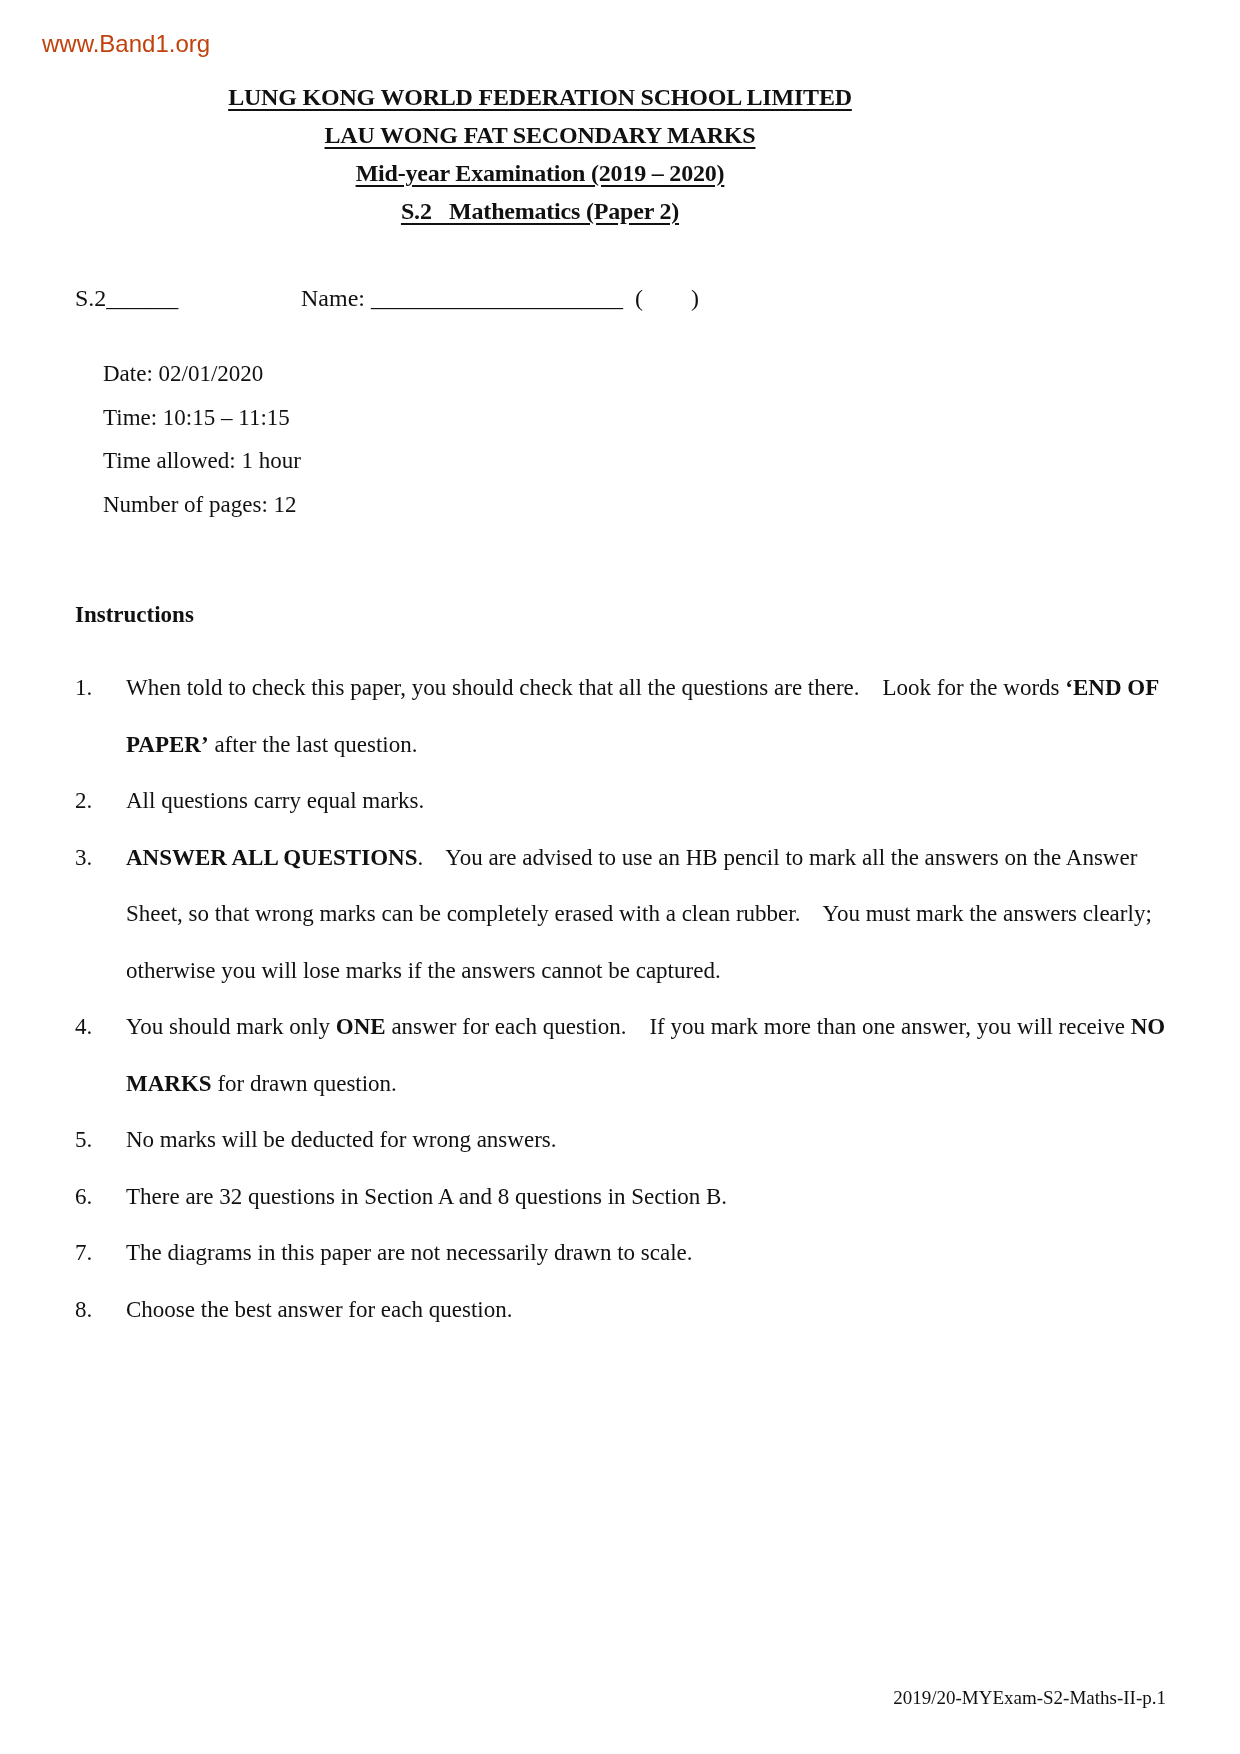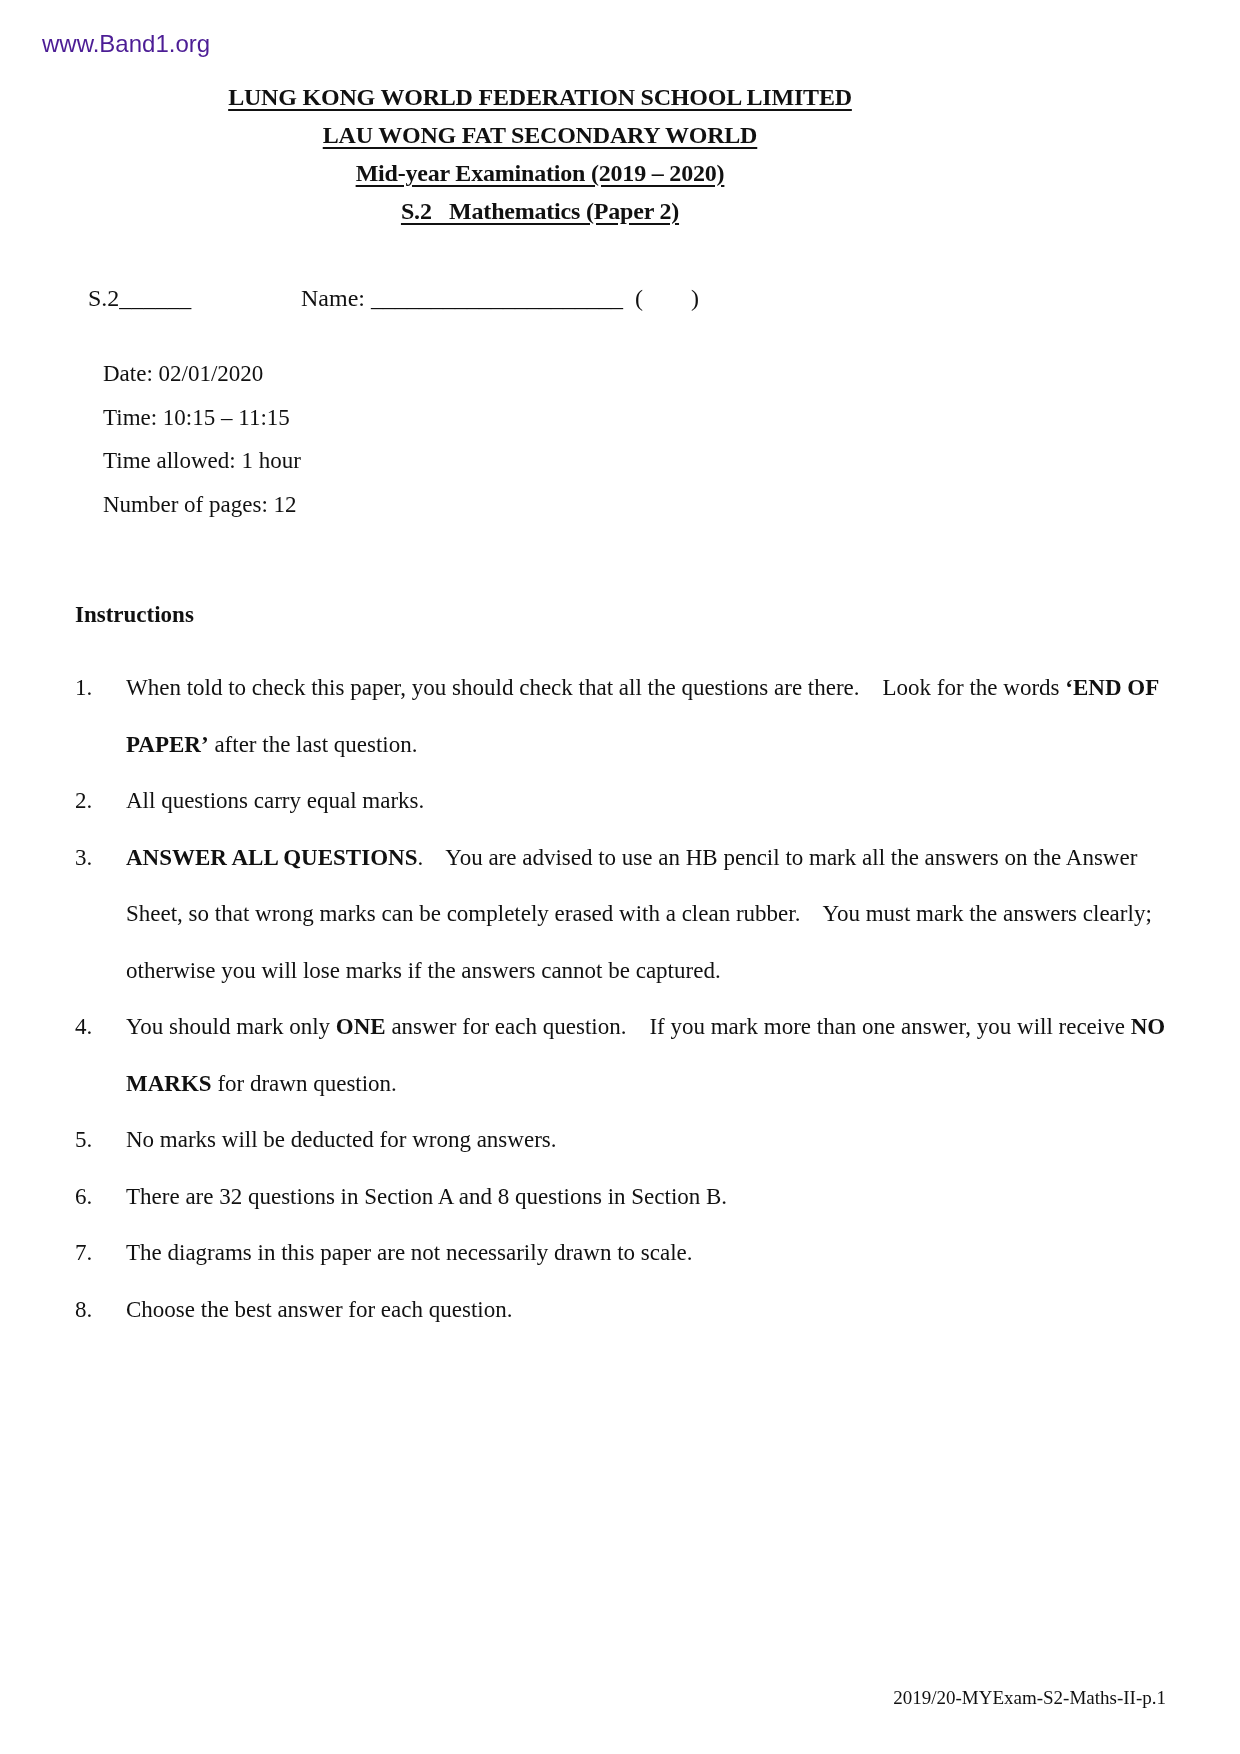--- a/index.html
+++ b/index.html
@@ -4,30 +4,30 @@
   <style>
     html, body { margin: 0; padding: 0; background: #ffffff; }
     body {
       width: 1240px; height: 1754px; position: relative; overflow: hidden;
       color: #111111;
       font-family: "Liberation Serif", "DejaVu Serif", serif;
     }
     .watermark {
       position: absolute; left: 42px; top: 30px;
       font-family: "Liberation Sans", "DejaVu Sans", sans-serif;
-      font-size: 24px; color: #4c1d95; text-align: right;
+      font-size: 24px; color: #c2410c; text-align: right;
     }
     .header { position: absolute; left: 0; top: 78px; width: 1080px; text-align: center; }
     .header .line {
       font-weight: bold; font-size: 24px; text-decoration: underline;
       text-underline-offset: 4px; height: 38px; line-height: 38px;
       letter-spacing: -0.2px;
     }
     .info-row { position: absolute; top: 285px; left: 75px; font-size: 24px; }
-    .info-row .cls { position: absolute; left: 0; white-space: nowrap; margin-left: 13px; }
+    .info-row .cls { position: absolute; left: 0; white-space: nowrap; }
     .info-row .name { position: absolute; left: 226px; white-space: nowrap; }
     .details { position: absolute; left: 75px; top: 352px; font-size: 23px; }
     .details div { height: 43.5px; line-height: 43.5px; margin-left: 28px; }
     .instr-title { position: absolute; left: 75px; top: 602px; font-size: 23px; font-weight: bold; }
     .instr-list { position: absolute; left: 75px; top: 660px; width: 1110px; font-size: 23px; }
     .item { position: relative; padding-left: 51px; line-height: 56.5px; }
     .item .num { position: absolute; left: 0; top: 0; }
     .item b { font-weight: bold; }
     .footer {
       position: absolute; right: 74px; top: 1687px;
@@ -35,21 +35,21 @@
       text-align: center;
     }
   </style>
 </head>
 <body>
 
 <div class="watermark">www.Band1.org</div>
 
 <div class="header">
   <div class="line">LUNG KONG WORLD FEDERATION SCHOOL LIMITED</div>
-  <div class="line">LAU WONG FAT SECONDARY WORLD</div>
+  <div class="line">LAU WONG FAT SECONDARY MARKS</div>
   <div class="line">Mid-year Examination (2019 – 2020)</div>
   <div class="line" style="white-space:pre">S.2   Mathematics (Paper 2)</div>
 </div>
 
 <div class="info-row">
   <span class="cls">S.2______</span>
   <span class="name" style="white-space:pre">Name: _____________________  (        )</span>
 </div>
 
 <div class="details">

